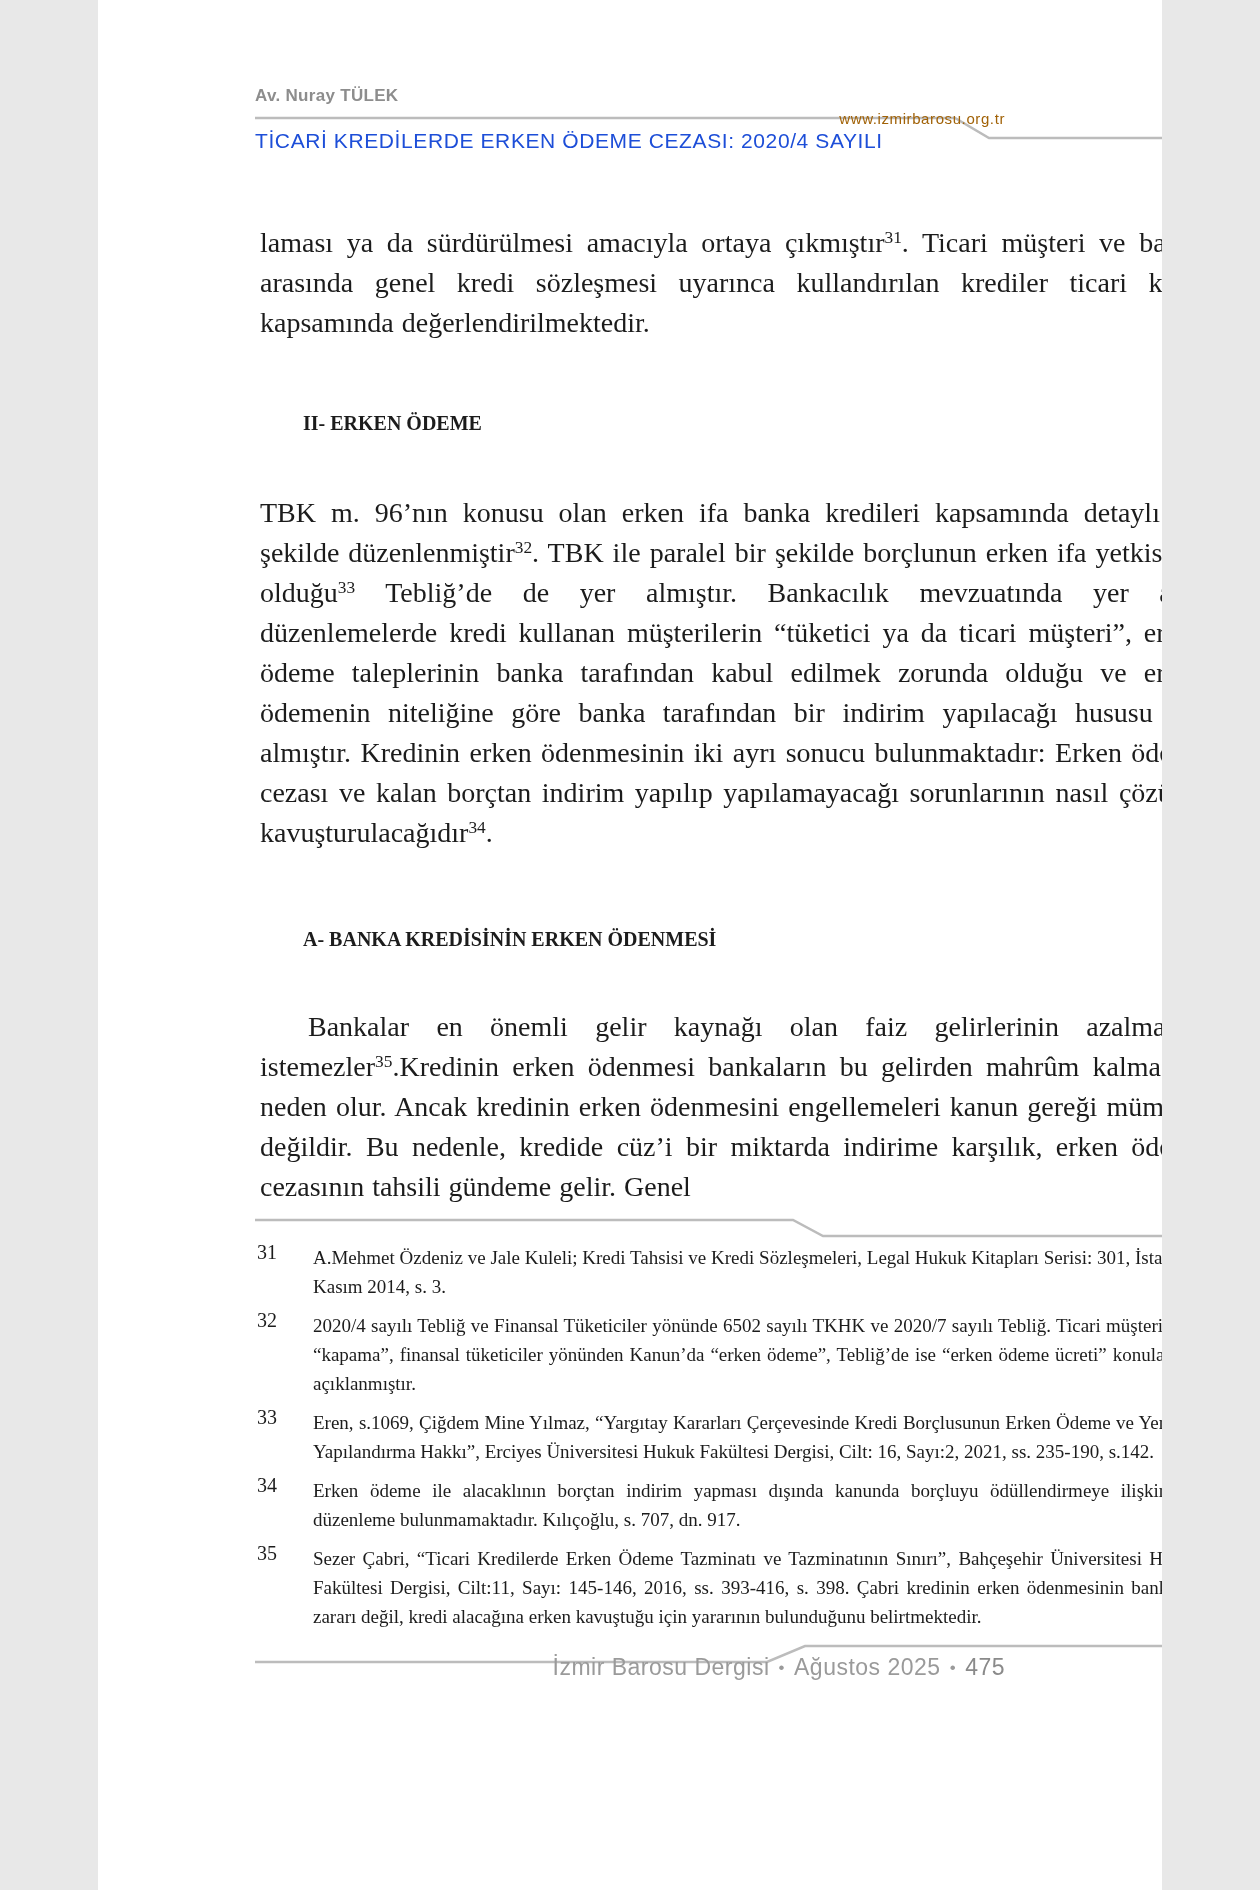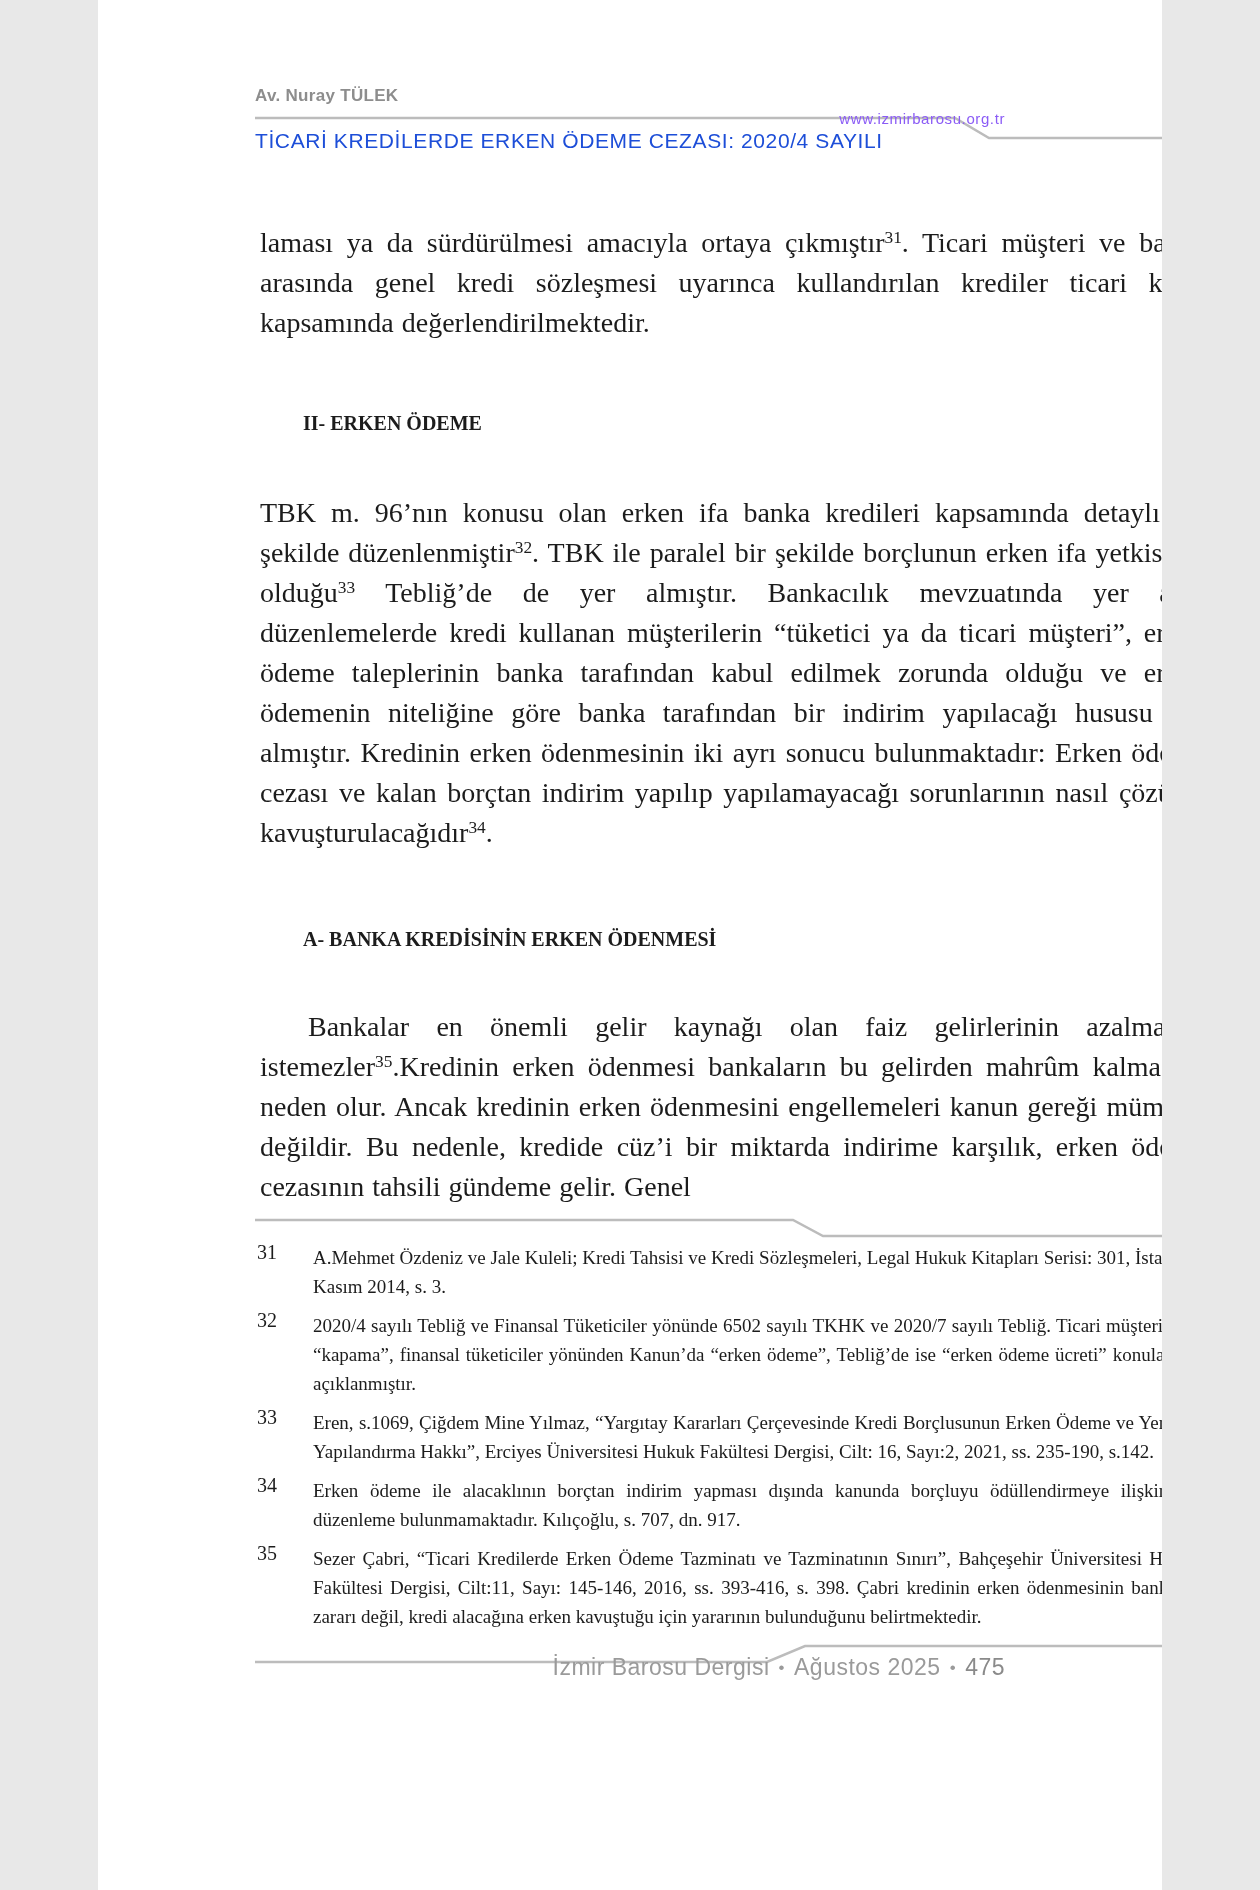--- a/index.html
+++ b/index.html
@@ -15,21 +15,21 @@
   
   .author{
     position:absolute;left:157px;top:86px;
     font-family:"Liberation Sans", sans-serif;
     font-weight:bold;font-size:17px;color:#8d8d8d;letter-spacing:.3px;
   }
   .header-rule{position:absolute;left:157px;top:114px;}
   .site-url{
     position:absolute;right:157px;top:110px;
     font-family:"Liberation Sans", sans-serif;
-    font-size:15px;color:#8b5cf6;letter-spacing:.6px;
+    font-size:15px;color:#a16207;letter-spacing:.6px;
   }
   .title{
     position:absolute;left:157px;top:127px;
     font-family:"Liberation Sans", sans-serif;
     font-size:21px;line-height:28px;color:#1d4ed8;letter-spacing:.6px;
   }
   
   .para{
     position:absolute;left:157px;width:946px;margin:5px;
     font-size:28px;line-height:40px;

